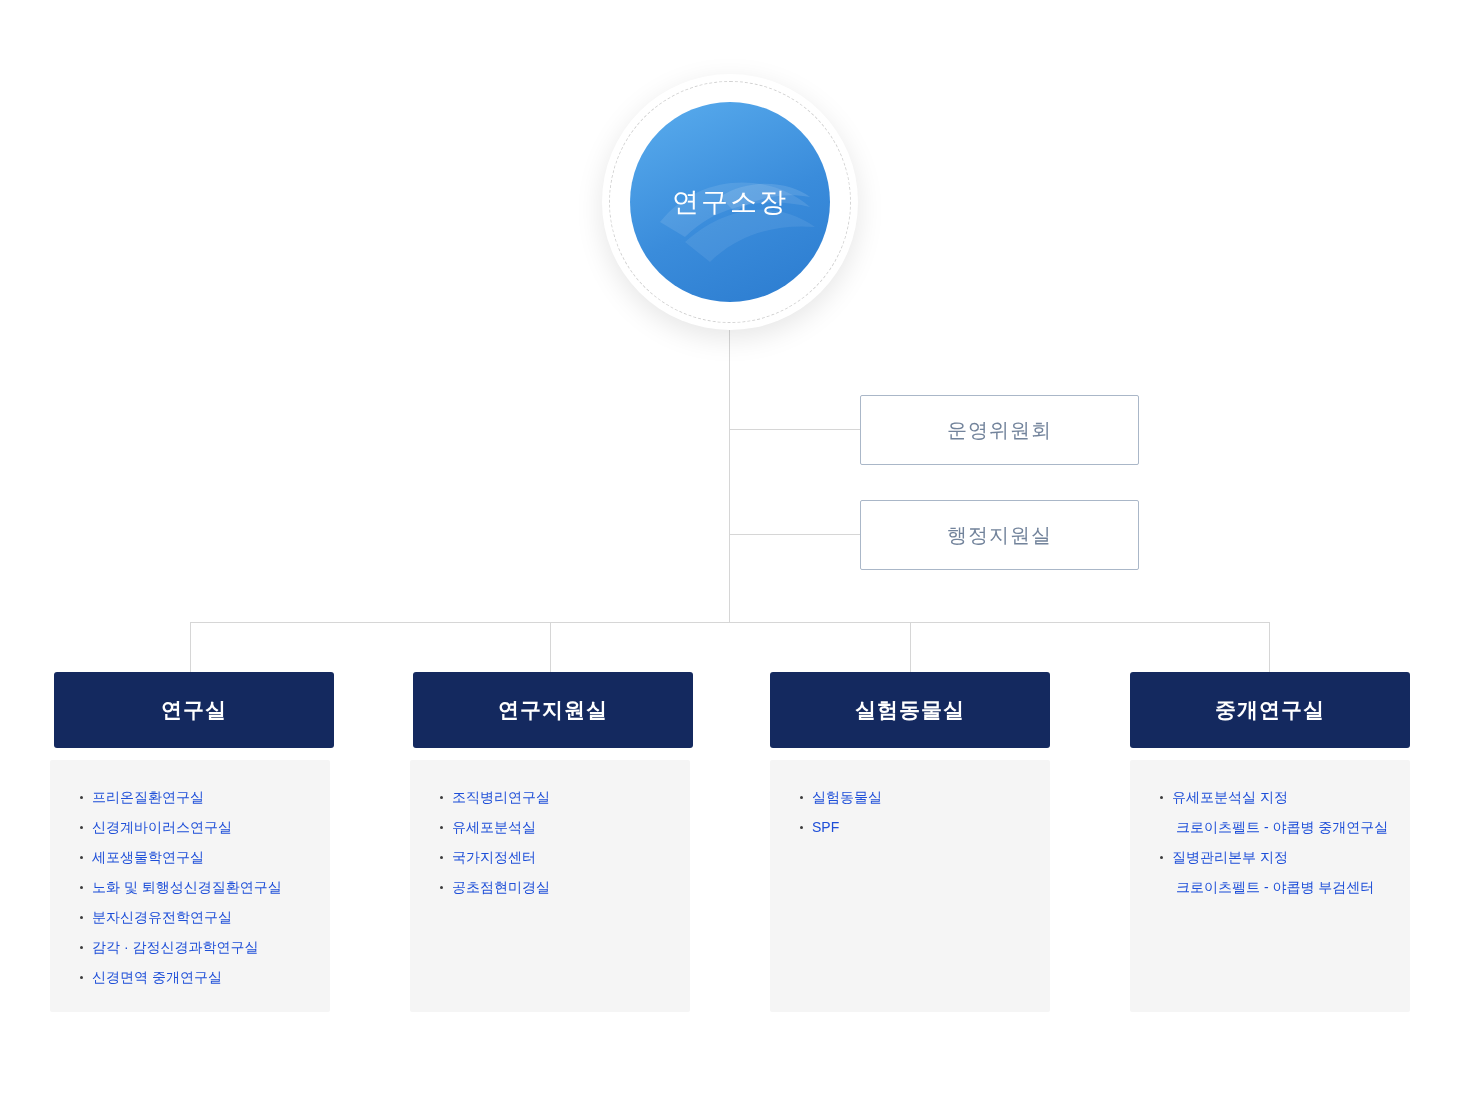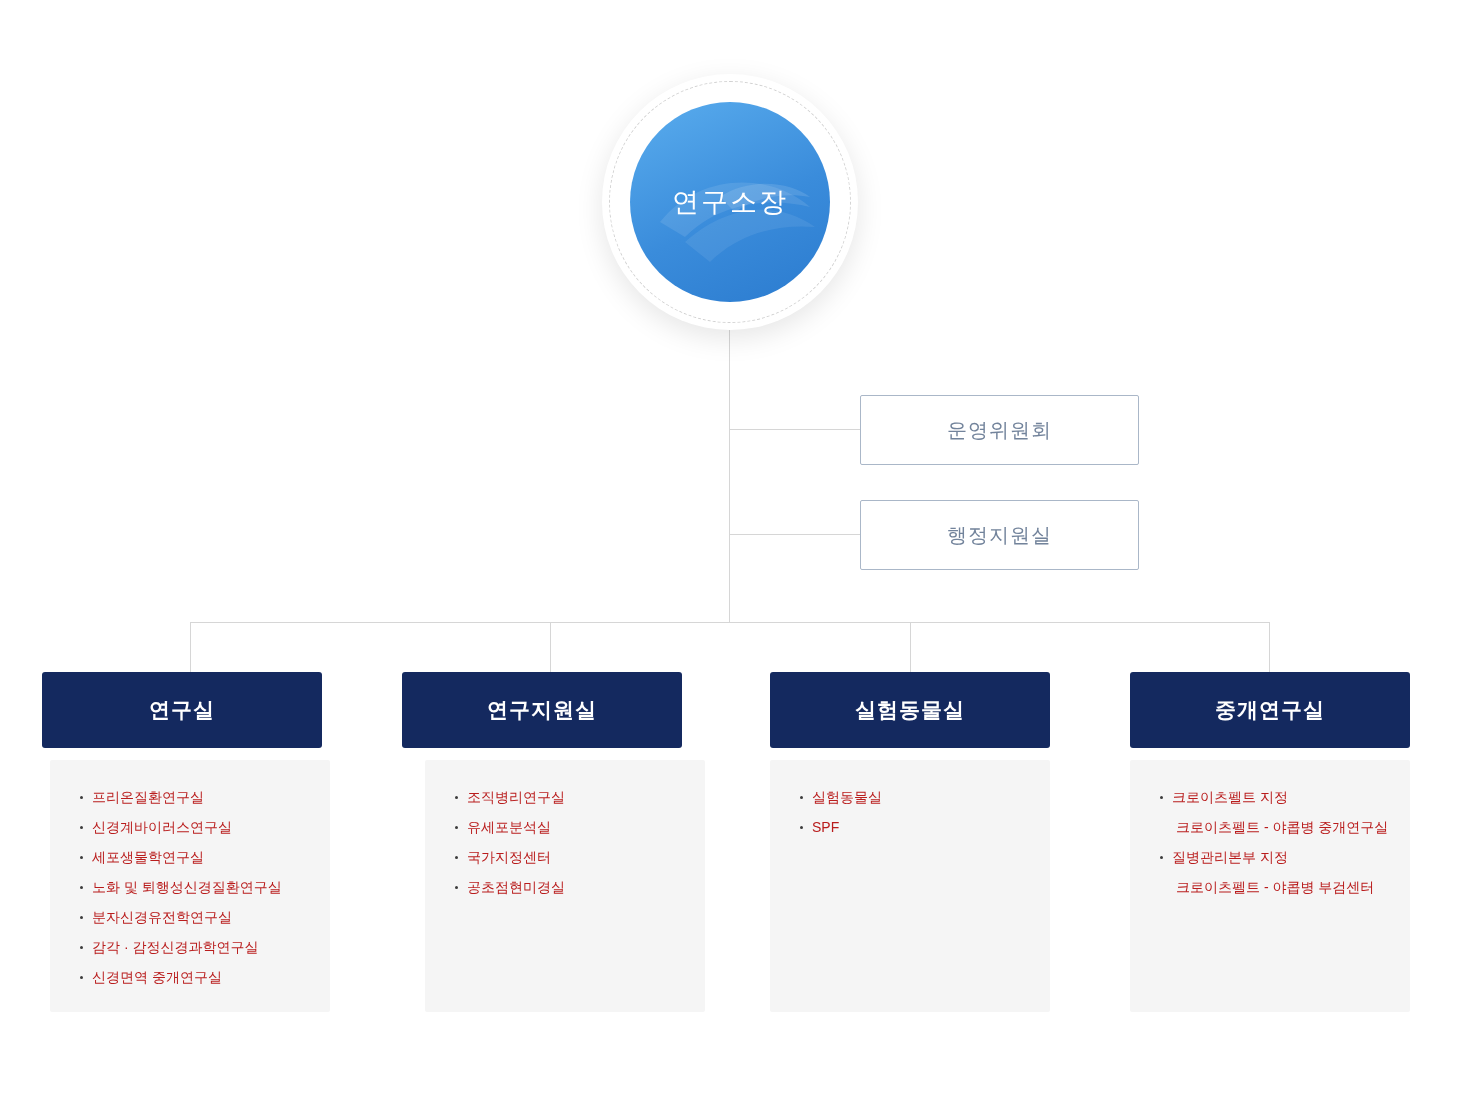--- a/index.html
+++ b/index.html
@@ -101,21 +101,21 @@
     list-style: none;
     margin: 28px 10px 0 30px;
     padding: 0;
   }
   .dept-panel li {
     position: relative;
     padding-left: 12px;
     margin-bottom: 11px;
     font-size: 14px;
     line-height: 19px;
-    color: #b91c1c;
+    color: #1d4ed8;
   }
   .dept-panel li.item::before {
     content: "";
     position: absolute;
     left: 0; top: 8px;
     width: 3px; height: 3px;
     border-radius: 50%;
     background: #3c3c3c;
   }
   .dept-panel li.subitem { padding-left: 16px; }
@@ -146,39 +146,39 @@
     <span class="label">연구소장</span>
   </div>
 
   <div class="side-box" style="top:500px;">
     <span>행정지원실</span>
   </div>
   <div class="side-box" style="top:395px;">
     <span>운영위원회</span>
   </div>
 
-  <div class="dept-head" style="left:42px;">
+  <div class="dept-head" style="left:54px;">
     <span>연구실</span>
   </div>
   <div class="dept-panel" style="left:50px;">
     <ul class="items">
       <li class="item"><span>프리온질환연구실</span></li>
       <li class="item"><span>신경계바이러스연구실</span></li>
       <li class="item"><span>세포생물학연구실</span></li>
       <li class="item"><span>노화 및 퇴행성신경질환연구실</span></li>
       <li class="item"><span>분자신경유전학연구실</span></li>
       <li class="item"><span>감각 · 감정신경과학연구실</span></li>
       <li class="item"><span>신경면역 중개연구실</span></li>
     </ul>
   </div>
 
-  <div class="dept-head" style="left:402px;">
+  <div class="dept-head" style="left:413px;">
     <span>연구지원실</span>
   </div>
-  <div class="dept-panel" style="left:425px;">
+  <div class="dept-panel" style="left:410px;">
     <ul class="items">
       <li class="item"><span>조직병리연구실</span></li>
       <li class="item"><span>유세포분석실</span></li>
       <li class="item"><span>국가지정센터</span></li>
       <li class="item"><span>공초점현미경실</span></li>
     </ul>
   </div>
 
   <div class="dept-head" style="left:770px;">
     <span>실험동물실</span>
@@ -188,20 +188,20 @@
       <li class="item"><span>실험동물실</span></li>
       <li class="item"><span>SPF</span></li>
     </ul>
   </div>
 
   <div class="dept-head" style="left:1130px;">
     <span>중개연구실</span>
   </div>
   <div class="dept-panel" style="left:1130px;">
     <ul class="items">
-      <li class="item"><span>크로이츠펠트 지정</span></li>
+      <li class="item"><span>유세포분석실 지정</span></li>
       <li class="subitem"><span>크로이츠펠트 - 야콥병 중개연구실</span></li>
       <li class="item"><span>질병관리본부 지정</span></li>
       <li class="subitem"><span>크로이츠펠트 - 야콥병 부검센터</span></li>
     </ul>
   </div>
 
 </div>
 
 </body></html>

